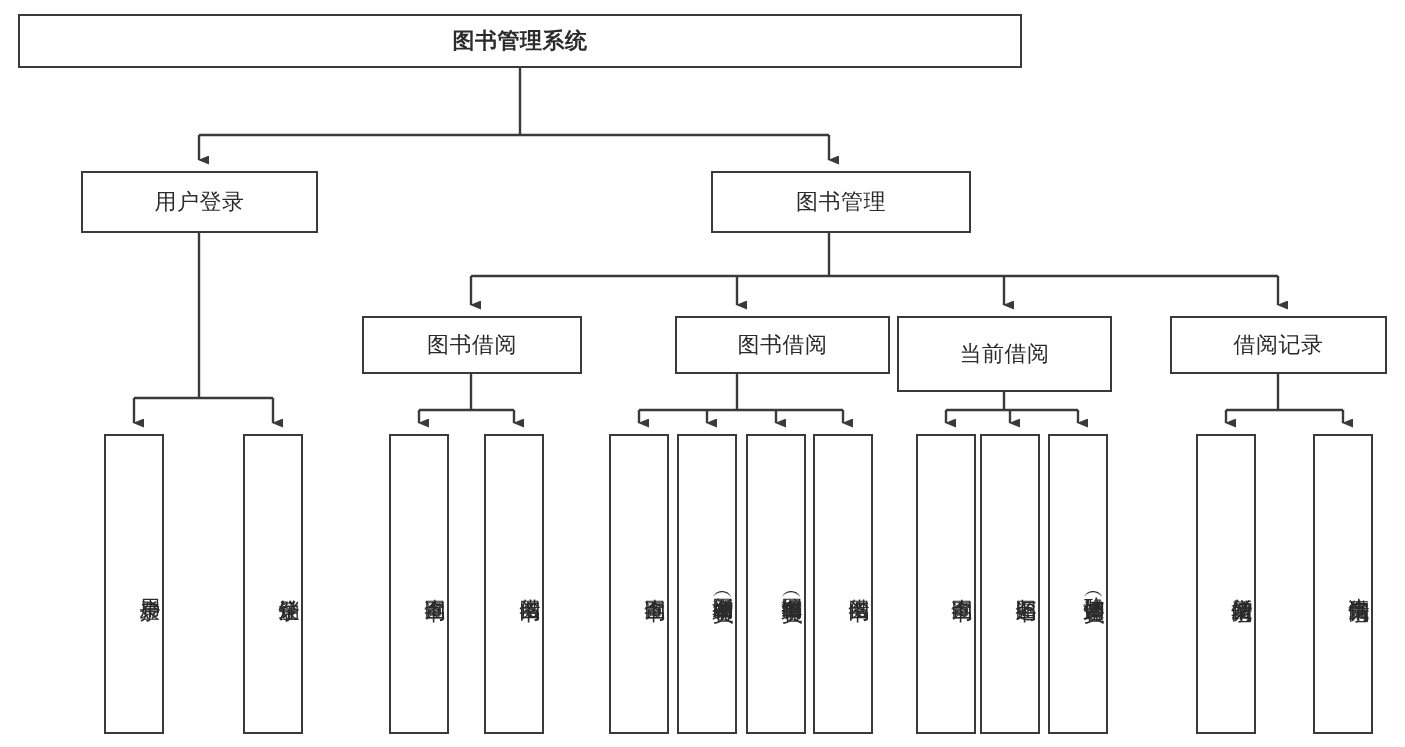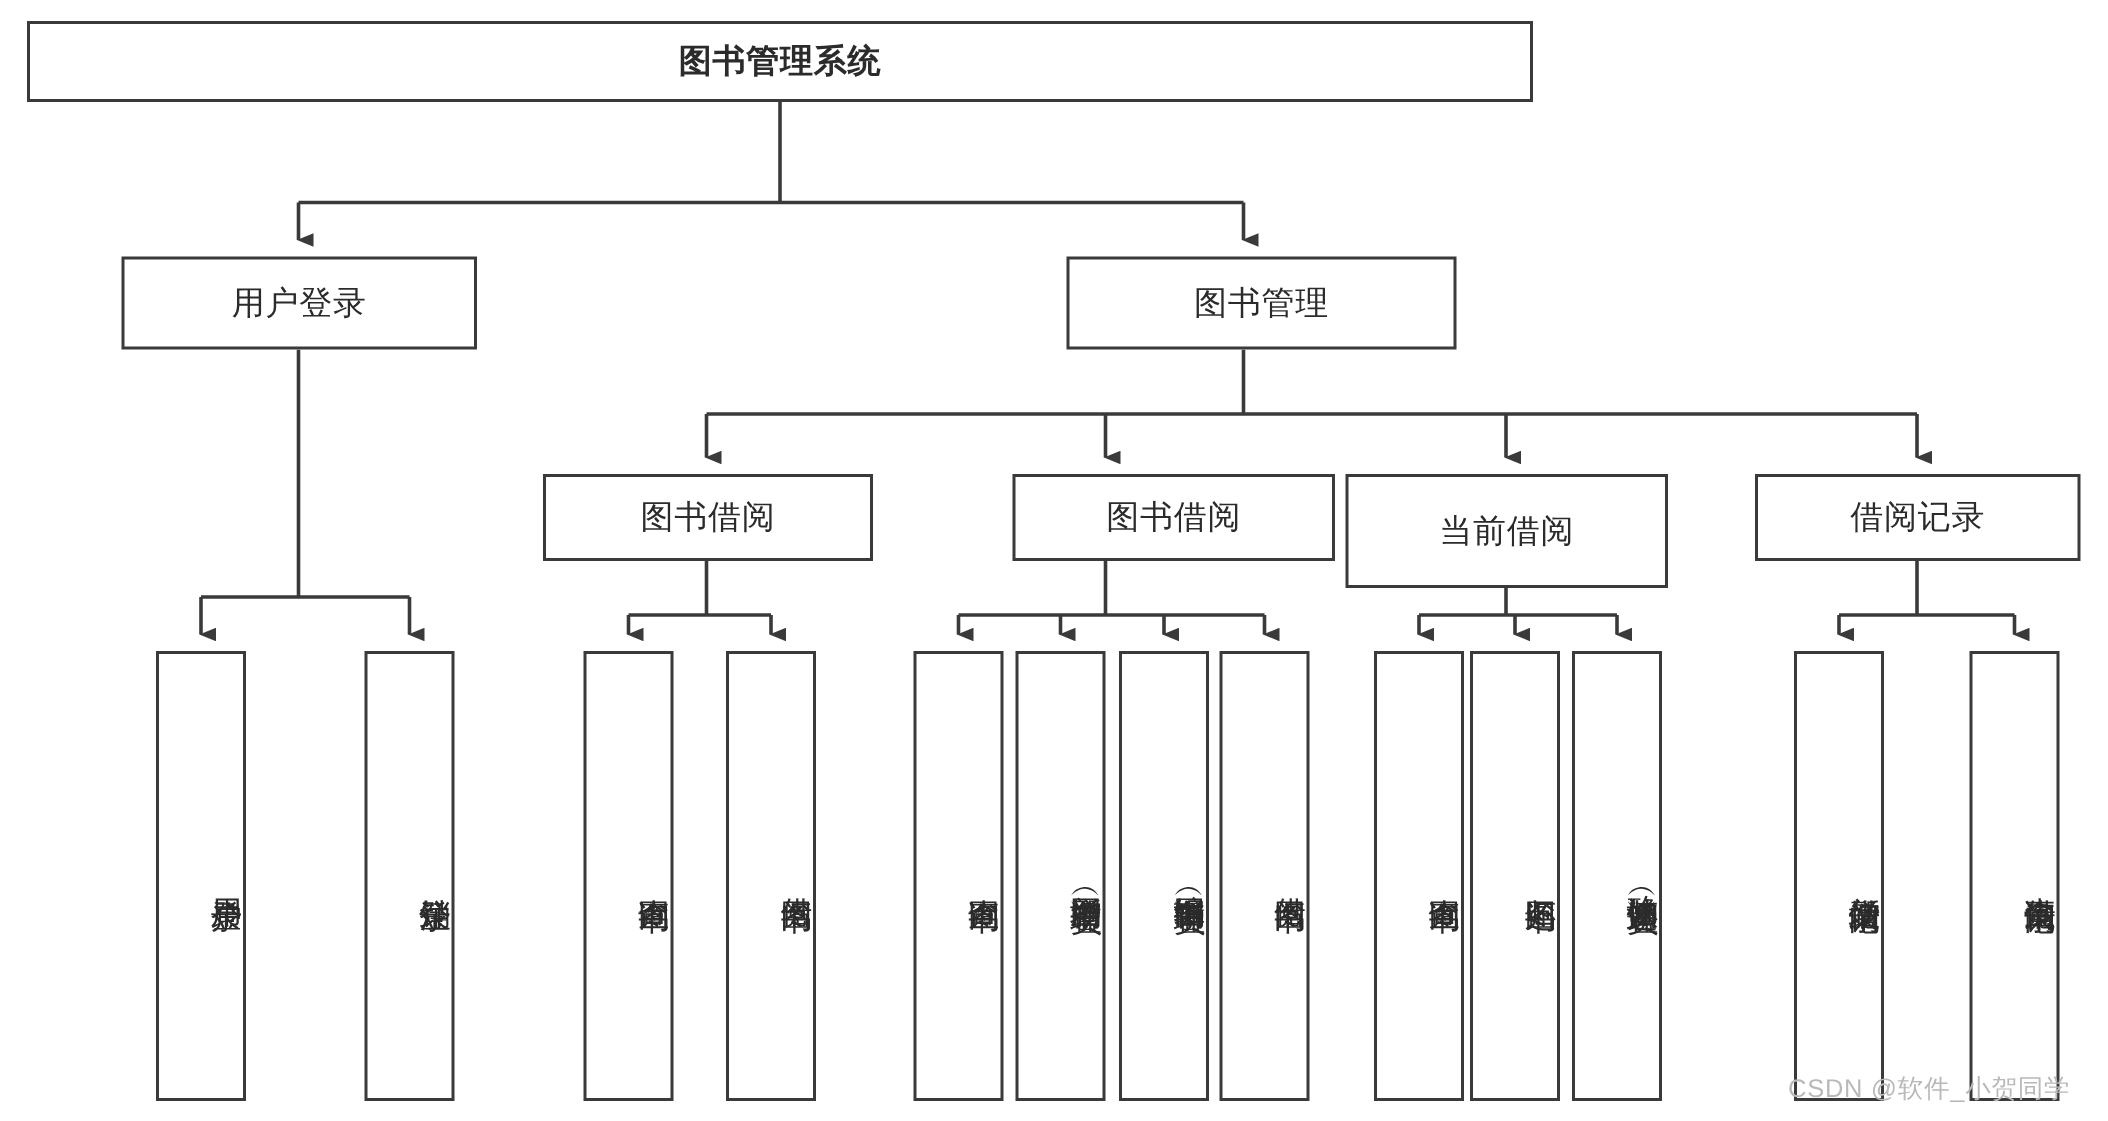--- a/index.html
+++ b/index.html
@@ -168,15 +168,14 @@
         <span>确认归还（管理员）</span>
       </div>
       <div class="node vert" style="left: 1196px; top: 434px; width: 60px; height: 300px;">
         <span>新增借阅记录</span>
       </div>
       <div class="node vert" style="left: 1313px; top: 434px; width: 60px; height: 300px;">
         <span>查询借阅记录</span>
       </div>
     </div>
 
-  <div class="watermark" style="left: 1192px; top: 714px;">CSDN @软件_小贺同学</div>
 
 </div>
 
 </body></html>

